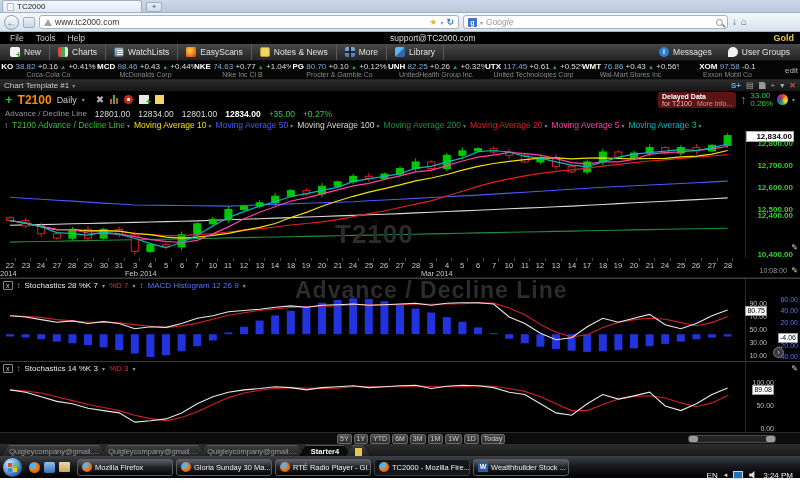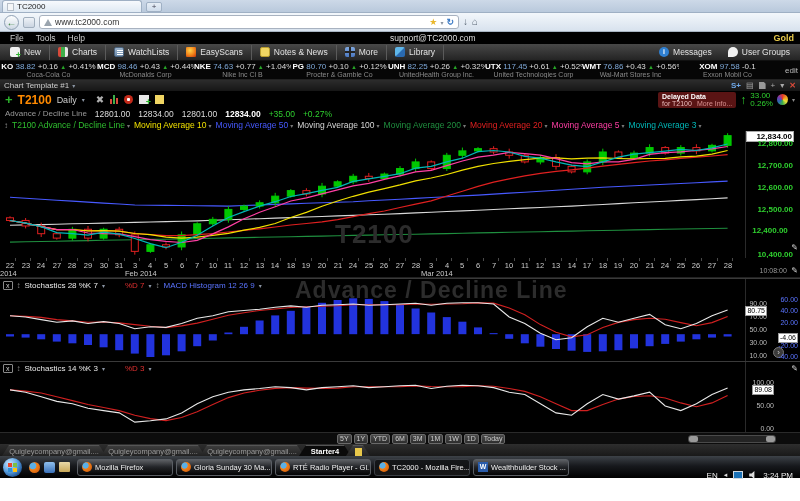--- a/index.html
+++ b/index.html
@@ -129,21 +129,21 @@
   .scalebtns{display:flex;gap:3px;justify-content:flex-end;margin-top:1px;}
   .scalebtns span{color:#ccc;font-size:7.5px;line-height:8px;}
   .scalebtns span.on{background:#2a62c8;color:#fff;padding:0 2px;border-radius:1px;}
 
   .stoch-panel{position:relative;background:#000;overflow:hidden;border-top:1px solid #3a3a3a;}
   .stoch1{height:83px;}
   .stoch2{height:71px;}
   .sp-header{position:relative;z-index:2;height:13px;display:flex;align-items:center;gap:4px;padding:0 3px;font-size:8px;white-space:nowrap;}
   .closebox{border:1px solid #8a8a8a;color:#ccc;font-size:7px;line-height:7px;padding:0 2px;border-radius:1px;}
   .sp-title{color:#e8e8e8;}
-  .sp-d{color:#e03030;margin-left:16px;}
+  .sp-d{color:#e03030;}
   .sp-macd{color:#5a74ff;}
   .sc-w{position:absolute;width:34px;text-align:right;color:#bbb;font-size:7px;right:33px;}
   .sc-b{position:absolute;width:30px;text-align:right;color:#5a74ff;font-size:7px;right:2px;}
   .sc2{right:26px;}
   .valbox{position:absolute;background:#fff;color:#000;border:1px solid #999;font-size:7px;line-height:8px;padding:0 1px;text-align:right;}
   .expand-btn{position:absolute;right:16px;bottom:3px;width:11px;height:11px;border-radius:50%;
     background:#3a3a3a;border:1px solid #777;color:#ccc;font-size:8px;line-height:9px;text-align:center;}
 
   .zoombar{height:12px;background:#0c0c0c;position:relative;border-top:1px solid #2a2a2a;}
   .chips{position:absolute;left:337px;top:1px;display:flex;gap:2px;}
@@ -200,20 +200,26 @@
 
   <div class="ff-navbar">
     <div class="nav-back">←</div>
     <span class="nav-bm"></span>
     <div class="urlfield">
       <span class="warn-tri"></span>
       <span class="urltext">www.tc2000.com</span>
       <span class="star">★</span>
       <span class="mini-caret">▾</span>
       <span class="reload">↻</span>
+    </div>
+    <div class="searchfield">
+      <span class="gicon">g</span>
+      <span class="mini-caret">▾</span>
+      <span class="stext">Google</span>
+      <span class="mag"></span>
     </div>
     <span class="navico">↓</span>
     <span class="navico">⌂</span>
   </div>
 
   <div class="menubar">
     <span style="display:flex;">
         <span class="menu-item">File</span>
         <span class="menu-item">Tools</span>
         <span class="menu-item">Help</span>
@@ -491,21 +497,21 @@
         <rect x="708.5" y="14.356521739130434" width="7" height="5.521739130434783" fill="#00c800" stroke="#00c800" stroke-width="1"></rect>
         <line x1="727.6" y1="2.208695652173913" x2="727.6" y2="16.78608695652174" stroke="#00c800" stroke-width="1"></line>
         <rect x="724.1" y="4.638260869565217" width="7" height="9.718260869565217" fill="#00c800" stroke="#00c800" stroke-width="1"></rect>
         <polyline points="10.0,89.5 25.6,92.2 41.2,95.7 56.8,98.6 72.4,98.5 88.0,99.9 103.6,99.7 119.2,100.2 134.8,102.5 150.4,103.6 166.0,104.7 181.6,104.6 197.2,103.7 212.8,102.6 228.4,101.0 244.0,99.4 259.6,97.8 275.2,96.0 290.8,94.0 306.4,92.5 322.0,90.8 337.6,88.6 353.2,85.7 368.8,82.7 384.4,80.0 400.0,76.5 415.6,73.1 431.2,69.8 446.8,65.0 462.4,60.3 478.0,55.4 493.6,51.2 509.2,47.8 524.8,44.9 540.4,42.4 556.0,40.4 571.6,38.8 587.2,37.1 602.8,35.2 618.4,33.4 634.0,31.7 649.6,30.0 665.2,28.8 680.8,27.3 696.4,26.1 712.0,25.0 727.6,23.6" fill="none" stroke="#e02020" stroke-width="1.2"></polyline>
         <polyline points="10.0,89.5 25.6,92.2 41.2,95.7 56.8,98.6 72.4,98.5 88.0,99.9 103.6,99.7 119.2,100.2 134.8,102.5 150.4,103.6 166.0,106.2 181.6,107.1 197.2,106.1 212.8,104.3 228.4,102.3 244.0,99.1 259.6,96.4 275.2,92.5 290.8,86.5 306.4,81.4 322.0,75.3 337.6,70.0 353.2,65.3 368.8,61.2 384.4,57.6 400.0,53.9 415.6,49.8 431.2,47.0 446.8,43.5 462.4,39.2 478.0,35.4 493.6,32.5 509.2,30.4 524.8,28.7 540.4,27.1 556.0,26.8 571.6,27.8 587.2,27.2 602.8,26.8 618.4,27.5 634.0,27.9 649.6,27.5 665.2,27.3 680.8,25.8 696.4,25.2 712.0,23.1 727.6,19.5" fill="none" stroke="#f0e000" stroke-width="1.2"></polyline>
         <polyline points="10.0,89.5 25.6,92.2 41.2,95.7 56.8,98.6 72.4,98.5 88.0,102.0 103.6,102.7 119.2,102.9 134.8,105.6 150.4,108.7 166.0,110.4 181.6,111.5 197.2,109.3 212.8,102.9 228.4,95.9 244.0,87.7 259.6,81.3 275.2,75.8 290.8,70.0 306.4,66.9 322.0,62.9 337.6,58.8 353.2,54.8 368.8,52.3 384.4,48.4 400.0,44.8 415.6,40.9 431.2,39.3 446.8,34.7 462.4,30.0 478.0,26.1 493.6,24.1 509.2,21.4 524.8,22.7 540.4,24.1 556.0,27.6 571.6,31.6 587.2,32.9 602.8,30.9 618.4,30.9 634.0,28.3 649.6,23.4 665.2,21.6 680.8,20.8 696.4,19.4 712.0,17.9 727.6,15.5" fill="none" stroke="#ff3fa4" stroke-width="1.2"></polyline>
         <polyline points="10.0,89.5 25.6,92.2 41.2,95.7 56.8,101.6 72.4,102.7 88.0,104.2 103.6,101.2 119.2,103.1 134.8,107.5 150.4,112.6 166.0,116.7 181.6,111.2 197.2,104.2 212.8,95.0 228.4,86.5 244.0,80.6 259.6,75.1 275.2,70.7 290.8,65.5 306.4,62.6 322.0,59.3 337.6,56.3 353.2,50.4 368.8,47.9 384.4,45.3 400.0,42.7 415.6,37.2 431.2,35.3 446.8,30.9 462.4,27.2 478.0,20.6 493.6,19.5 509.2,21.0 524.8,25.4 540.4,27.2 556.0,30.9 571.6,34.2 587.2,35.7 602.8,30.9 618.4,26.1 634.0,23.2 649.6,21.7 665.2,20.2 680.8,18.4 696.4,19.5 712.0,16.9 727.6,13.0" fill="none" stroke="#00b8b8" stroke-width="1.2"></polyline>
       </svg>
     <div class="vline"></div>
     <div class="pricebox" style="top:0;">12,834.00</div>
-  <div class="paxis" style="top: 8px;">12,800.00</div><div class="paxis" style="top: 30px;">12,700.00</div><div class="paxis" style="top: 52px;">12,600.00</div><div class="paxis" style="top: 74px;">12,500.00</div><div class="paxis" style="top: 95px; text-align: center;">12,400.00</div><div class="paxis" style="top: 119px;">10,400.00</div><span class="edgepencil" style="top: 112px;">✎</span></div>
+  <div class="paxis" style="top: 8px;">12,800.00</div><div class="paxis" style="top: 30px;">12,700.00</div><div class="paxis" style="top: 52px;">12,600.00</div><div class="paxis" style="top: 74px;">12,500.00</div><div class="paxis" style="top: 80px;">12,400.00</div><div class="paxis" style="top: 119px;">10,400.00</div><span class="edgepencil" style="top: 112px;">✎</span></div>
 
   <div class="date-axis">
     <div class="dticks"></div>
     <div class="axis-right">
       <span class="time-lbl">10:08:00</span>
       <span class="edgepencil" style="position:static;">✎</span>
       <div class="scalebtns">
           <span>A</span>
           <span class="on">L</span>
           <span>%</span>

